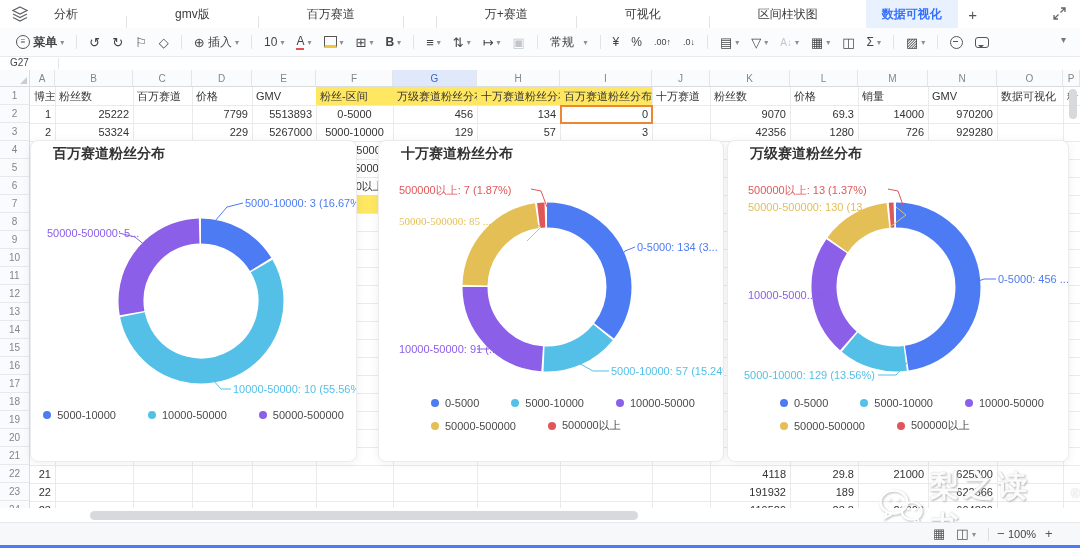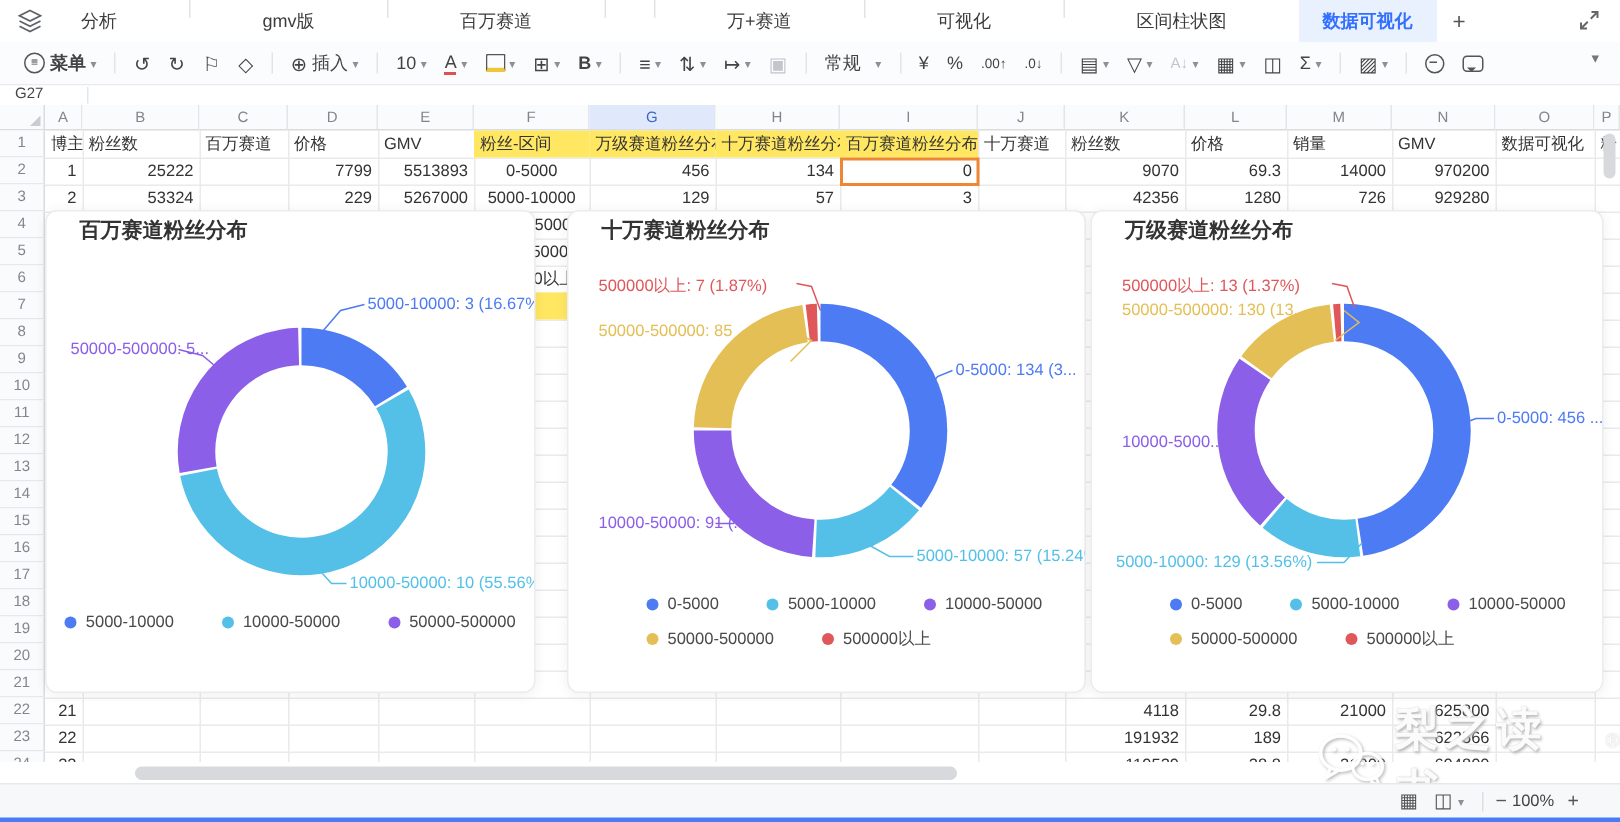--- a/index.html
+++ b/index.html
@@ -77,21 +77,21 @@
 <body>
 
 <div id="app">
 
   <div id="tabbar">
     <svg class="applogo" viewBox="0 0 16 16">
       <path d="M8 1 L15 4.5 L8 8 L1 4.5 Z" fill="none" stroke="currentColor" stroke-width="1.2"></path>
       <path d="M1 8 L8 11.5 L15 8" fill="none" stroke="currentColor" stroke-width="1.2"></path>
       <path d="M1 11.5 L8 15 L15 11.5" fill="none" stroke="currentColor" stroke-width="1.2"></path>
     </svg>
-    <div id="tabs" style="display:flex;align-items:flex-start;height:28px;gap:32px;">
+    <div id="tabs" style="display:flex;align-items:flex-end;height:28px;gap:32px;">
         <div class="tab">分析</div>
         <div class="tabsep"></div>
         <div class="tab">gmv版</div>
         <div class="tabsep"></div>
         <div class="tab">百万赛道</div>
         <div class="tabsep"></div>
         <div class="tabsep"></div>
         <div class="tab">万+赛道</div>
         <div class="tabsep"></div>
         <div class="tab">可视化</div>
@@ -399,21 +399,21 @@
           <circle cx="168" cy="146" r="72" fill="none" stroke="#8B5FE8" stroke-width="25" stroke-dasharray="108.07334260064344 452.3893421169302" transform="rotate(93.85026737967917 168 146)"></circle>
           <circle cx="168" cy="146" r="72" fill="none" stroke="#E3BF55" stroke-width="25" stroke-dasharray="100.81575957202959 452.3893421169302" transform="rotate(181.44385026737967 168 146)"></circle>
           <circle cx="168" cy="146" r="72" fill="none" stroke="#E0575A" stroke-width="25" stroke-dasharray="6.467180200049496 452.3893421169302" transform="rotate(263.2620320855615 168 146)"></circle>
           <polyline points="152,48 162,50 168,66" fill="none" stroke="#E0575A" stroke-width="1"></polyline>
           <polyline points="150,80 162,86 148,100" fill="none" stroke="#E3BF55" stroke-width="1"></polyline>
           <polyline points="256,106 246,110 240,118" fill="none" stroke="#4D7BF3" stroke-width="1"></polyline>
           <polyline points="98,208 110,208 118,198" fill="none" stroke="#8B5FE8" stroke-width="1"></polyline>
           <polyline points="196,220 214,230 230,230" fill="none" stroke="#54C0E8" stroke-width="1"></polyline>
         </svg>
         <div class="callout" style="left: 20px; top: 42px; color: rgb(224, 87, 90);">500000以上: 7 (1.87%)</div>
-        <div class="callout" style="left: 20px; top: 74px; color: rgb(227, 191, 85);">50000-500000: 85 ...</div>
+        <div class="callout" style="left: 20px; top: 74px; color: rgb(227, 191, 85); font-family: Liberation Serif, serif;">50000-500000: 85 ...</div>
         <div class="callout" style="left: 258px; top: 100px; color: rgb(77, 123, 243);">0-5000: 134 (3...</div>
         <div class="callout" style="left: 20px; top: 202px; color: rgb(139, 95, 232);">10000-50000: 91 (...</div>
         <div class="callout" style="left: 232px; top: 224px; color: rgb(84, 192, 232);">5000-10000: 57 (15.24%)</div>
         <div class="legend" style="top: 256px; left: 52px; right: 24px;">
           <div class="li">
             <div class="dot" style="background: rgb(77, 123, 243);"></div>
             <div style="display: inline;">0-5000</div>
           </div>
           <div class="li">
             <div class="dot" style="background: rgb(84, 192, 232);"></div>

